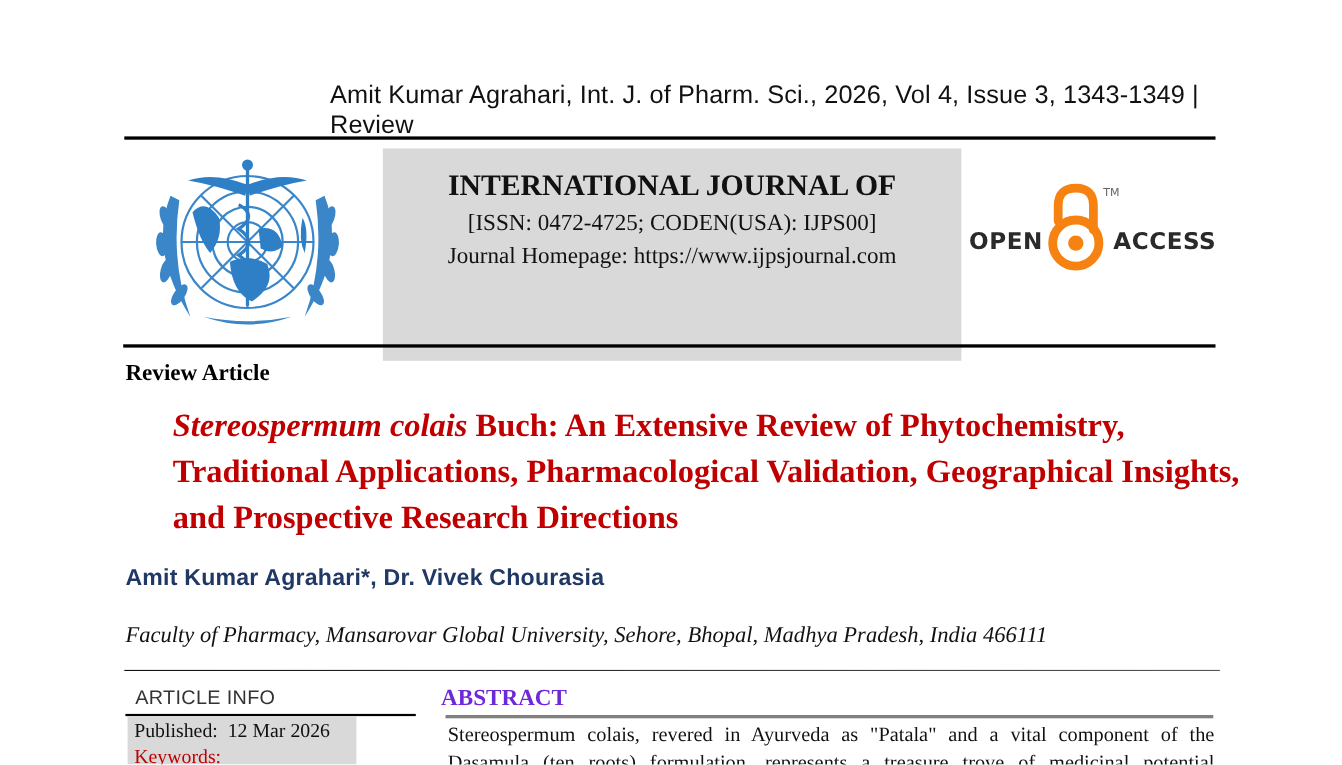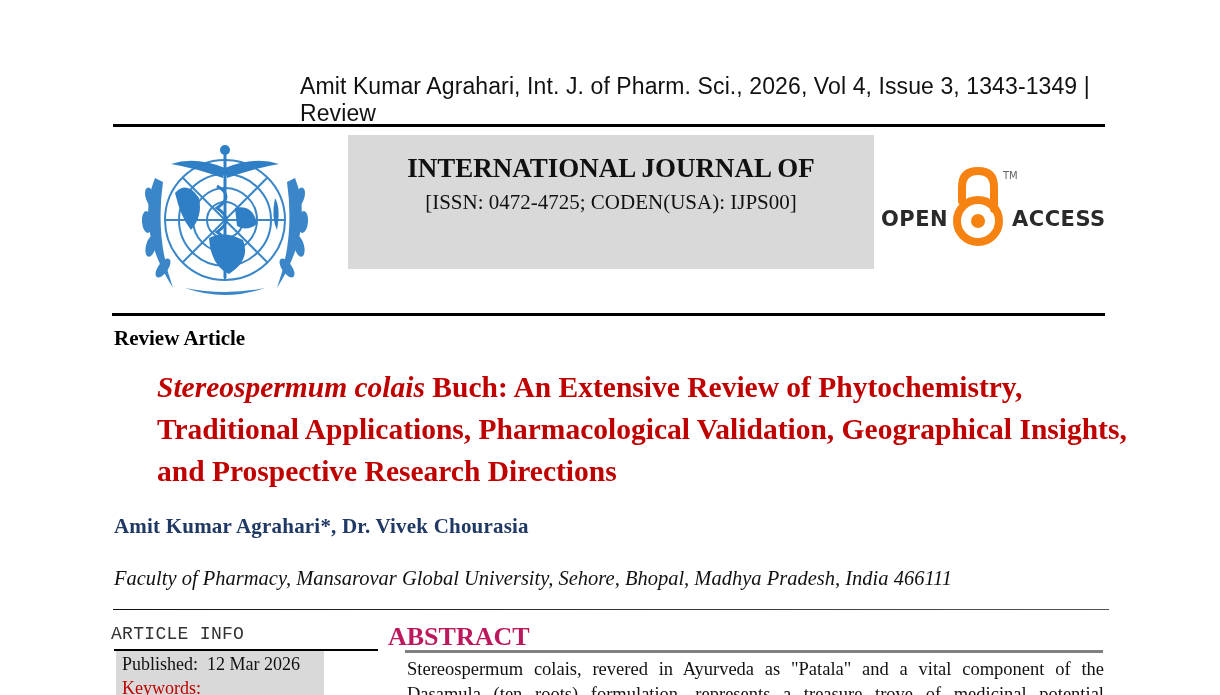--- a/index.html
+++ b/index.html
@@ -13,21 +13,21 @@
     font-family: "Liberation Sans", sans-serif;
     font-size: 23px; color: #111; letter-spacing: 0.1px;
   }
   .rule-thick { position: absolute; height: 3px; background: #000; }
   .rule-top { left: 113px; top: 124px; width: 992px; }
   .rule-mid { left: 112px; top: 313px; width: 993px; }
 
   .logo-left { position: absolute; left: 125px; top: 138px; width: 200px; height: 168px; }
 
   .masthead-box {
-    position: absolute; left: 348px; top: 135px; width: 526px; height: 134px;
+    position: absolute; left: 348px; top: 135px; width: 526px; height: 193px;
     background: #d9d9d9; text-align: center;
   }
   .masthead-title {
     font-family: "Liberation Serif", serif; font-weight: bold;
     font-size: 27px; line-height: 37px; margin-top: 15px; color: #111;
   }
   .masthead-sub { font-size: 21px; line-height: 30px; color: #111; }
 
   .oa-logo { position: absolute; left: 878px; top: 163px; width: 230px; height: 90px; }
   .oa-word {
@@ -43,48 +43,48 @@
     font-weight: bold; font-size: 21px; color: #000000;
   }
   .title {
     position: absolute; left: 114px; top: 366px; width: 1000px;
     font-weight: bold; font-size: 29.5px; line-height: 42px; color: #c00000; margin-left: 43px;
   }
   .title .italic { font-style: italic; }
 
   .authors {
     position: absolute; left: 114px; top: 514px;
-    font-family: Liberation Serif, serif; font-weight: bold;
+    font-family: Liberation Sans, sans-serif; font-weight: bold;
     font-size: 21px; color: #1f3864; letter-spacing: 0.2px;
   }
   .affiliation {
     position: absolute; left: 114px; top: 567px;
     font-style: italic; font-size: 20.5px; color: #111;
   }
   .rule-thin {
     position: absolute; left: 113px; top: 609px; width: 996px; height: 1px;
     background: linear-gradient(to right, #111, #555);
   }
 
   .info-head {
-    position: absolute; left: 111px; top: 624px;
-    font-family: Liberation Mono, monospace; font-weight: normal;
+    position: absolute; left: 123px; top: 624px;
+    font-family: Liberation Sans, sans-serif; font-weight: normal;
     font-size: 18px; color: #333; letter-spacing: 0.3px;
   }
   .info-rule { position: absolute; left: 114px; top: 649px; width: 264px; height: 2px; background: #000; }
   .info-box {
     position: absolute; left: 116px; top: 651px; width: 208px; height: 44px;
     background: #d9d9d9;
   }
   .info-published { position: absolute; left: 6px; top: 3px; font-size: 18px; color: #111; }
   .info-keywords { position: absolute; left: 6px; top: 27px; font-size: 18px; color: #c00000; }
 
   .abstract-head {
-    position: absolute; left: 388px; top: 622px;
-    font-weight: bold; font-size: 26px; color: #be185d;
+    position: absolute; left: 401px; top: 622px;
+    font-weight: bold; font-size: 21px; color: #6d28d9;
   }
   .abstract-rule { position: absolute; left: 405px; top: 650px; width: 698px; height: 3px; background: #808080; }
   .abstract-text {
     position: absolute; left: 407px; top: 657px; width: 697px;
     font-size: 18.5px; line-height: 25px; text-align: justify; color: #111;
     text-align-last: justify;
   }
 </style>
 </head>
 <body>
@@ -130,20 +130,21 @@
       <ellipse cx="174" cy="108" rx="5" ry="11" transform="rotate(-15 174 108)"></ellipse>
       <ellipse cx="162" cy="130" rx="5" ry="11" transform="rotate(-35 162 130)"></ellipse>
       <path d="M60 150 Q100 164 140 150 Q100 158 60 150Z"></path>
     </g>
   </svg>
 </div>
 
 <div class="masthead-box">
   <div class="masthead-title">INTERNATIONAL JOURNAL OF</div>
   <div class="masthead-sub">[ISSN: 0472-4725; CODEN(USA): IJPS00]</div>
+  <div class="masthead-sub">Journal Homepage: https://www.ijpsjournal.com</div>
 </div>
 
 <div>
   <span class="oa-word oa-open">OPEN</span>
   <svg class="oa-logo" style="left:948px;top:163px;width:60px;height:90px" viewBox="0 0 60 90">
     <path d="M14 38 V24 Q14 8 30 8 Q46 8 46 24 V46" fill="none" stroke="#f68212" stroke-width="8" stroke-linecap="round"></path>
     <circle cx="30" cy="58" r="21" fill="none" stroke="#f68212" stroke-width="8"></circle>
     <circle cx="30" cy="58" r="7" fill="#f68212"></circle>
   </svg>
   <span class="oa-tm">TM</span>

